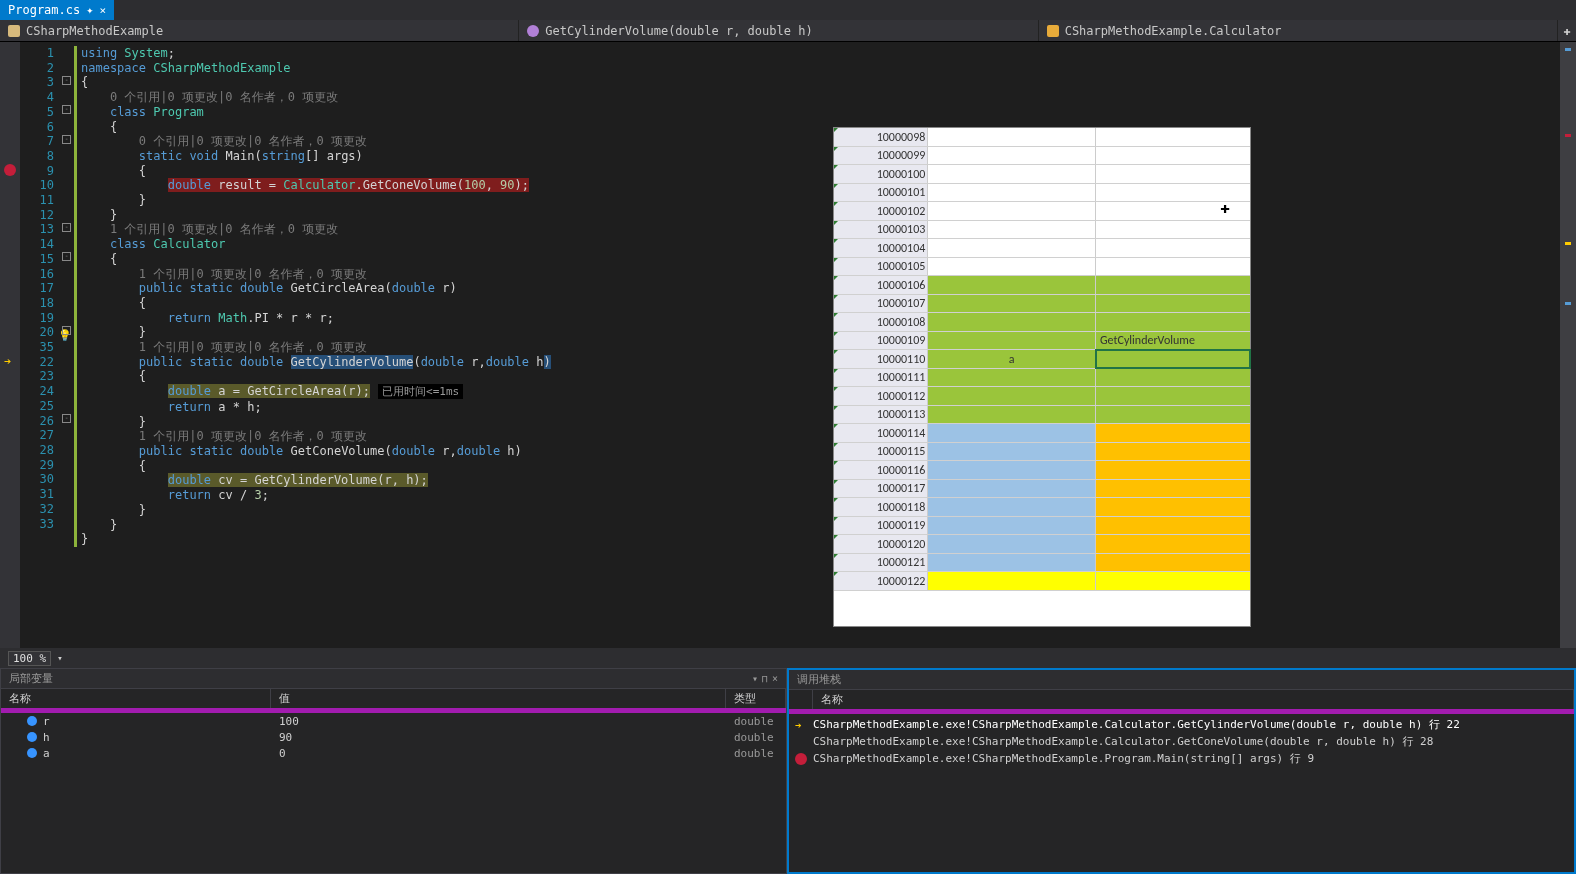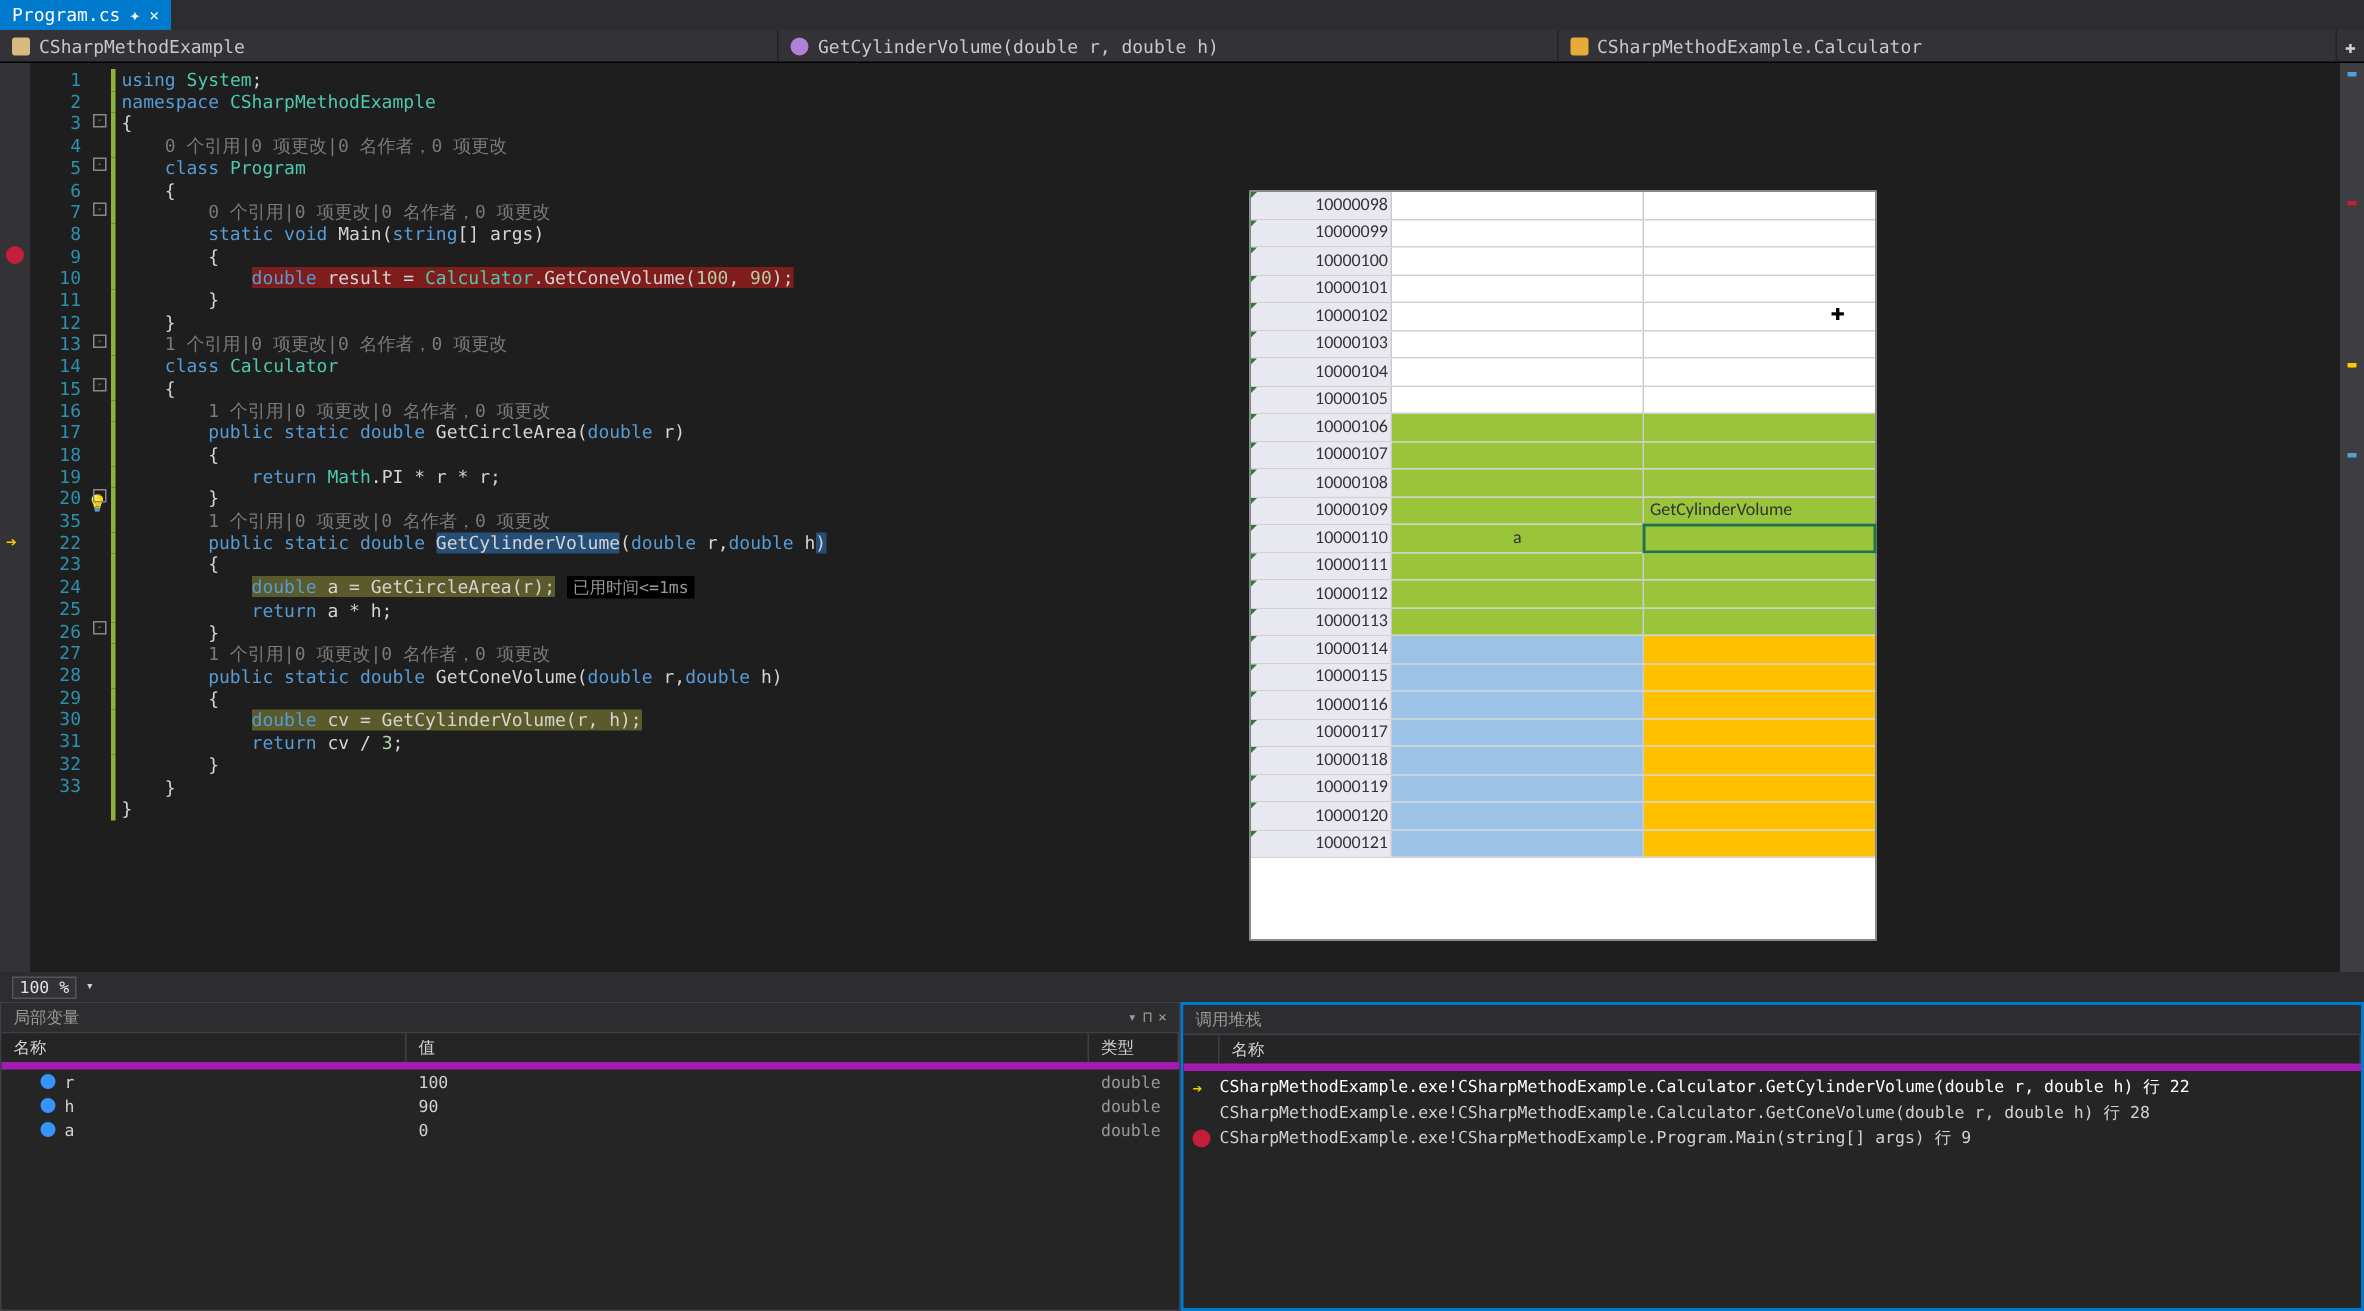--- a/index.html
+++ b/index.html
@@ -338,20 +338,25 @@
       <div class="ov-row">
         <div class="ov-hdr">10000120</div>
         <div class="ov-c1 b"></div>
         <div class="ov-c2 o"></div>
       </div>
       <div class="ov-row">
         <div class="ov-hdr">10000121</div>
         <div class="ov-c1 b"></div>
         <div class="ov-c2 o"></div>
       </div>
+      <div class="ov-row">
+        <div class="ov-hdr">10000122</div>
+        <div class="ov-c1 y"></div>
+        <div class="ov-c2 y"></div>
+      </div>
     </div>
 </div>
 
 <div class="zoom-bar">
   <span class="zoom-sel">100 %</span>
   <span style="font-size:9px">▾</span>
 </div>
 
 <div class="bottom-panels">
   <div class="panel">

